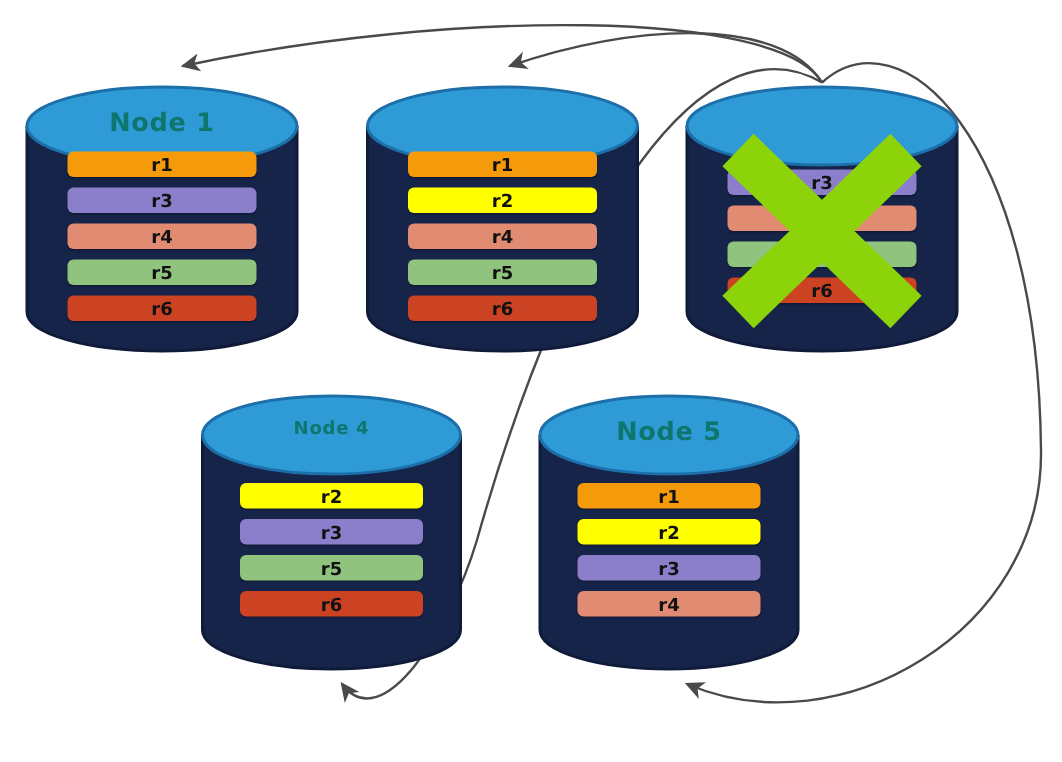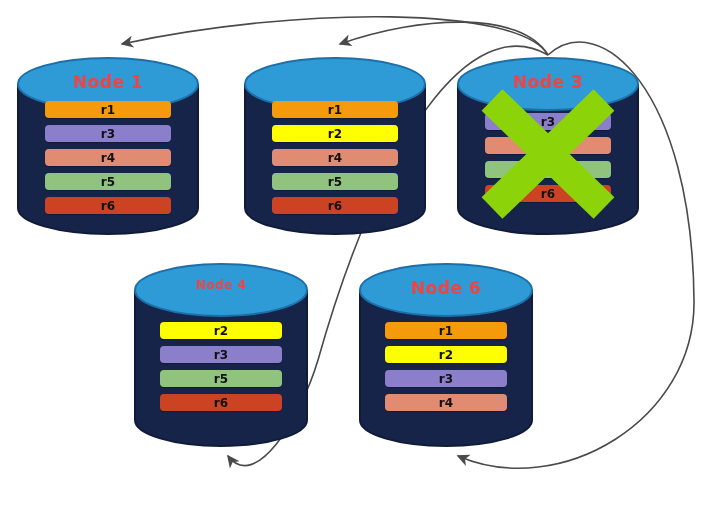--- a/index.html
+++ b/index.html
@@ -3,21 +3,21 @@
 <meta charset="utf-8">
 <style>
   html,body{margin:0;padding:0;background:#ffffff;}
   body{width:708px;height:508px;overflow:hidden;font-family:"DejaVu Sans",sans-serif;}
   #stage{position:relative;width:708px;height:508px;background:#ffffff;}
   #arrows{position:absolute;left:0;top:0;width:708px;height:508px;}
   .node{position:absolute;}
   .cyl-svg{position:absolute;left:0;top:0;}
   .node-title{
     position:absolute;left:0;right:0;text-align:center;
-    color:#ef4444;font-weight:bold;font-family:"DejaVu Sans",sans-serif;
+    color:#0f766e;font-weight:bold;font-family:"DejaVu Sans",sans-serif;
     letter-spacing:0.5px;pointer-events:none;
   }
   .bars{position:absolute;left:0;right:0;}
   .bar{
     position:relative;height:17px;margin-bottom:7px;border-radius:4px;
     color:#111111;font-weight:bold;font-size:12px;
     display:flex;align-items:center;justify-content:center;
     font-family:"DejaVu Sans",sans-serif;
     box-shadow:0 1px 1px rgba(0,0,0,0.25);
   }
@@ -70,21 +70,20 @@
         <div class="bar" style="background: rgb(144, 196, 126);">r5</div>
         <div class="bar" style="background: rgb(204, 67, 36);">r6</div>
       </div>
     </div>
 
   <div class="node" id="node-3" style="left: 456px; top: 56px; width: 184px; height: 180px;">
       <svg class="cyl-svg" width="184" height="180" viewBox="0 0 184 180">
         <path d="M 2 28 L 2 152 A 90 26 0 0 0 182 152 L 182 28 A 90 26 0 0 1 2 28 Z" fill="#17244A" stroke="#101B39" stroke-width="2"></path>
         <ellipse cx="92" cy="28" rx="90" ry="26" fill="#2E9BD6" stroke="#1C6FA8" stroke-width="2"></ellipse>
       </svg>
-      <div class="node-title" style="top: 16px; font-size: 17px;">Node  3</div>
       <div class="bars" style="padding-left: 29px; padding-right: 29px; top: 57px;">
         <div class="bar" style="background: rgb(139, 127, 204);">r3</div>
         <div class="bar" style="background: rgb(226, 139, 115);">r4</div>
         <div class="bar" style="background: rgb(144, 196, 126);">r5</div>
         <div class="bar" style="background: rgb(204, 67, 36);">r6</div>
       </div>
       <svg class="xmark" width="184" height="180" viewBox="0 0 184 180" style="left: 0px; top: 0px;">
         <g stroke="#8CD30A" stroke-width="30" stroke-linecap="butt">
           <line x1="36" y1="44" x2="148" y2="152"></line>
           <line x1="148" y1="44" x2="36" y2="152"></line>
@@ -104,21 +103,21 @@
         <div class="bar" style="background: rgb(144, 196, 126);">r5</div>
         <div class="bar" style="background: rgb(204, 67, 36);">r6</div>
       </div>
     </div>
 
   <div class="node" id="node-5" style="left: 358px; top: 262px; width: 176px; height: 186px;">
       <svg class="cyl-svg" width="176" height="186" viewBox="0 0 176 186">
         <path d="M 2 28 L 2 158 A 86 26 0 0 0 174 158 L 174 28 A 86 26 0 0 1 2 28 Z" fill="#17244A" stroke="#101B39" stroke-width="2"></path>
         <ellipse cx="88" cy="28" rx="86" ry="26" fill="#2E9BD6" stroke="#1C6FA8" stroke-width="2"></ellipse>
       </svg>
-      <div class="node-title" style="top: 16px; font-size: 17px;">Node  6</div>
+      <div class="node-title" style="top: 16px; font-size: 17px;">Node  5</div>
       <div class="bars" style="padding-left: 27px; padding-right: 27px; top: 60px;">
         <div class="bar" style="background: rgb(245, 155, 11);">r1</div>
         <div class="bar" style="background: rgb(255, 255, 0);">r2</div>
         <div class="bar" style="background: rgb(139, 127, 204);">r3</div>
         <div class="bar" style="background: rgb(226, 139, 115);">r4</div>
       </div>
     </div>
 
 </div>
 

